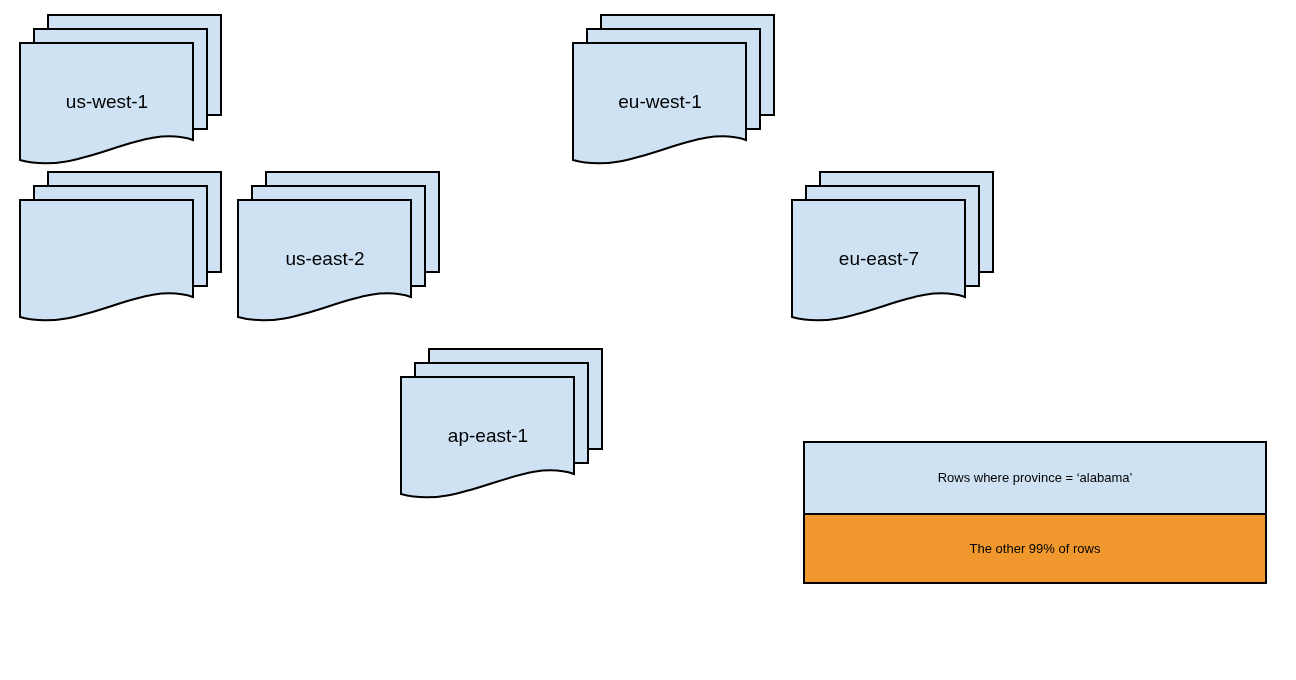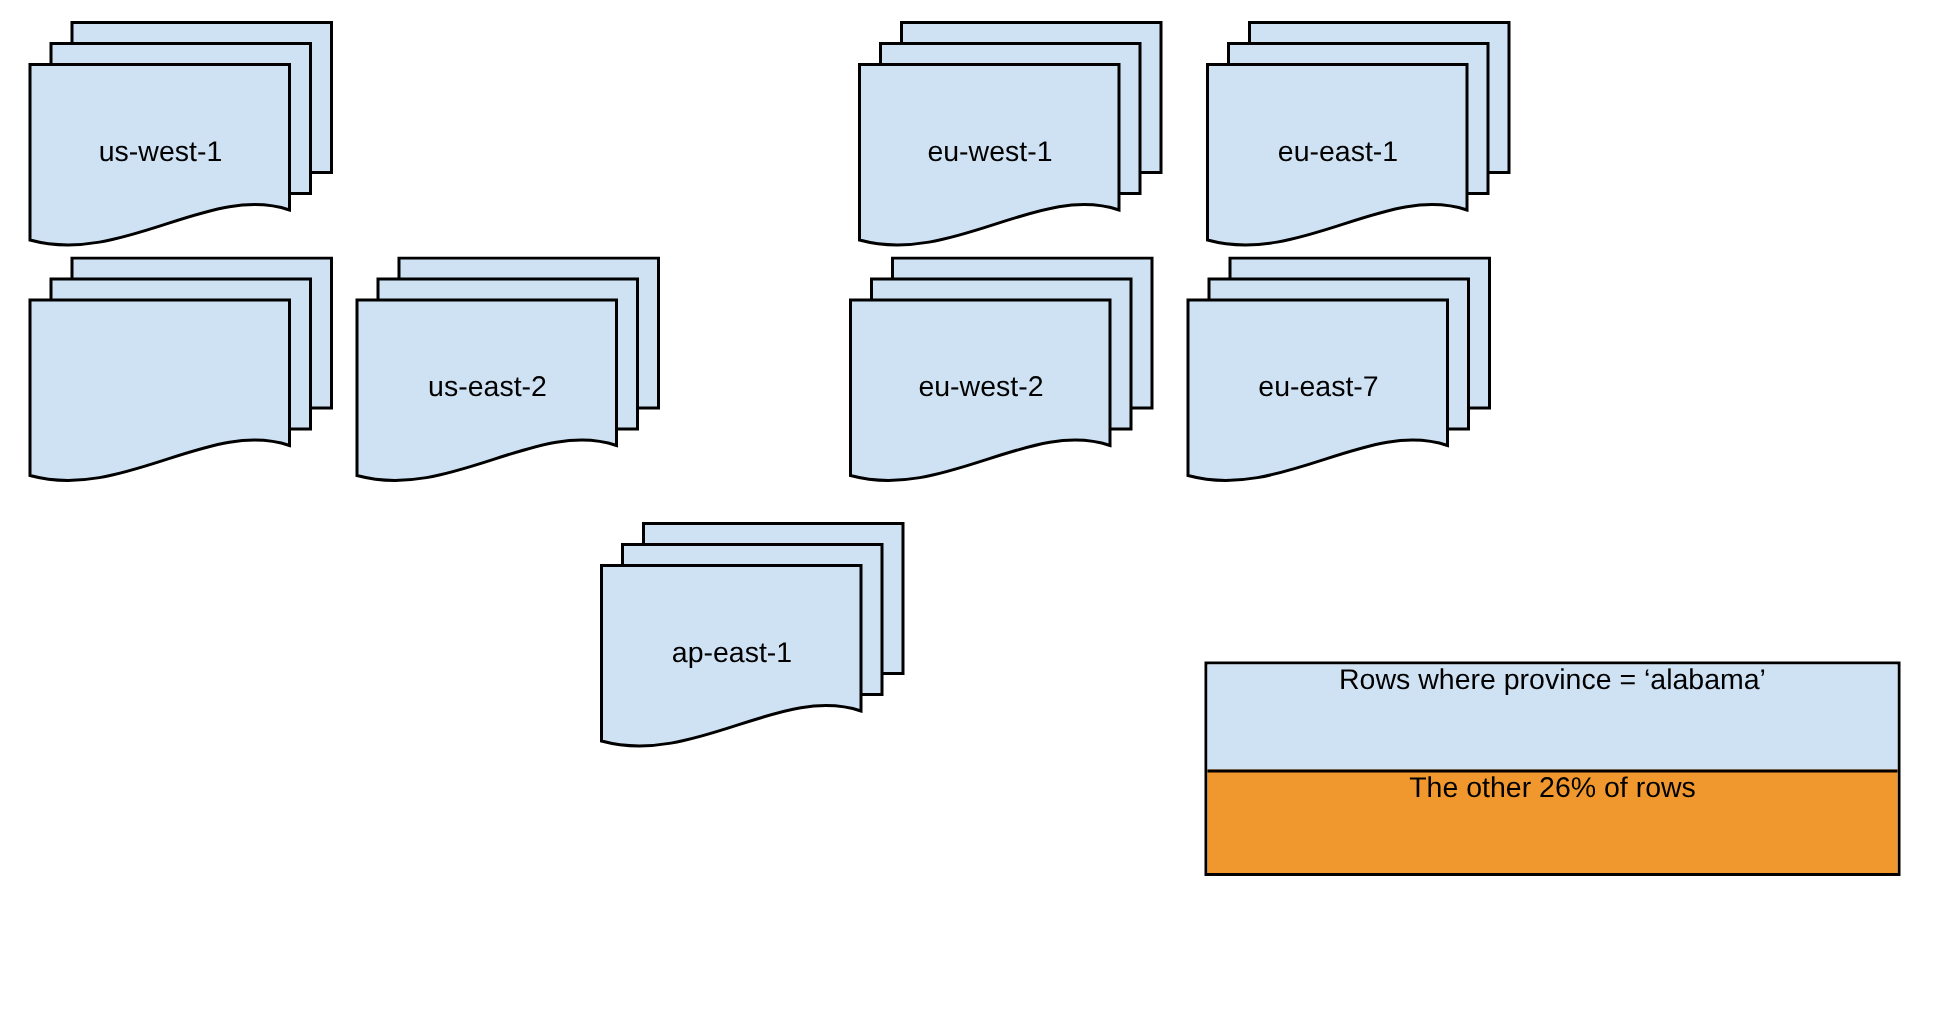--- a/index.html
+++ b/index.html
@@ -53,23 +53,23 @@
     top: 441px;
     width: 460px;
     height: 139px;
     border: 2px solid var(--border-color, #000);
   }
   .legend-row {
     width: 100%;
     height: 50%;
     box-sizing: border-box;
     display: flex;
-    align-items: flex-start;
+    align-items: center;
     justify-content: center;
-    font-size: 19px;
+    font-size: 13px;
     color: var(--text-color, #000);
   }
   .legend-row + .legend-row {
     border-top: 2px solid var(--border-color, #000);
   }
 </style>
 </head>
 <body>
 
 <div id="canvas">
@@ -86,54 +86,38 @@
 
   <div class="stack" style="left:571px;top:14px">
     <svg width="206" height="158" viewBox="0 0 206 158">
       <rect class="sheet" x="30" y="1" width="173" height="100"></rect>
       <rect class="sheet" x="16" y="15" width="173" height="100"></rect>
       <path class="sheet" transform="translate(2,29)" d="M0 0 H173 V97 C120 79 62 134 0 117 Z"></path>
     </svg>
     <div class="label">eu-west-1</div>
   </div>
 
-  <div class="stack" style="left:803px;top:14px">
-    <svg width="206" height="158" viewBox="0 0 206 158">
-      <rect class="sheet" x="30" y="1" width="173" height="100"></rect>
-      <rect class="sheet" x="16" y="15" width="173" height="100"></rect>
-      <path class="sheet" transform="translate(2,29)" d="M0 0 H173 V97 C120 79 62 134 0 117 Z"></path>
-    </svg>
-    <div class="label">eu-east-1</div>
-  </div>
 
   <div class="stack" style="left:18px;top:171px">
     <svg width="206" height="158" viewBox="0 0 206 158">
       <rect class="sheet" x="30" y="1" width="173" height="100"></rect>
       <rect class="sheet" x="16" y="15" width="173" height="100"></rect>
       <path class="sheet" transform="translate(2,29)" d="M0 0 H173 V97 C120 79 62 134 0 117 Z"></path>
     </svg>
   </div>
 
   <div class="stack" style="left:236px;top:171px">
     <svg width="206" height="158" viewBox="0 0 206 158">
       <rect class="sheet" x="30" y="1" width="173" height="100"></rect>
       <rect class="sheet" x="16" y="15" width="173" height="100"></rect>
       <path class="sheet" transform="translate(2,29)" d="M0 0 H173 V97 C120 79 62 134 0 117 Z"></path>
     </svg>
     <div class="label">us-east-2</div>
   </div>
 
-  <div class="stack" style="left:565px;top:171px">
-    <svg width="206" height="158" viewBox="0 0 206 158">
-      <rect class="sheet" x="30" y="1" width="173" height="100"></rect>
-      <rect class="sheet" x="16" y="15" width="173" height="100"></rect>
-      <path class="sheet" transform="translate(2,29)" d="M0 0 H173 V97 C120 79 62 134 0 117 Z"></path>
-    </svg>
-    <div class="label">eu-west-2</div>
-  </div>
 
   <div class="stack" style="left:790px;top:171px">
     <svg width="206" height="158" viewBox="0 0 206 158">
       <rect class="sheet" x="30" y="1" width="173" height="100"></rect>
       <rect class="sheet" x="16" y="15" width="173" height="100"></rect>
       <path class="sheet" transform="translate(2,29)" d="M0 0 H173 V97 C120 79 62 134 0 117 Z"></path>
     </svg>
     <div class="label">eu-east-7</div>
   </div>
 
@@ -145,17 +129,17 @@
     </svg>
     <div class="label">ap-east-1</div>
   </div>
 
 
   <div class="legend">
     <div class="legend-row" style="background: rgb(207, 226, 243);">
       <span>Rows where province = ‘alabama’</span>
     </div>
     <div class="legend-row" style="background: rgb(240, 152, 45);">
-      <span>The other 26% of rows</span>
+      <span>The other 99% of rows</span>
     </div>
   </div>
 
 </div>
 
 </body></html>

